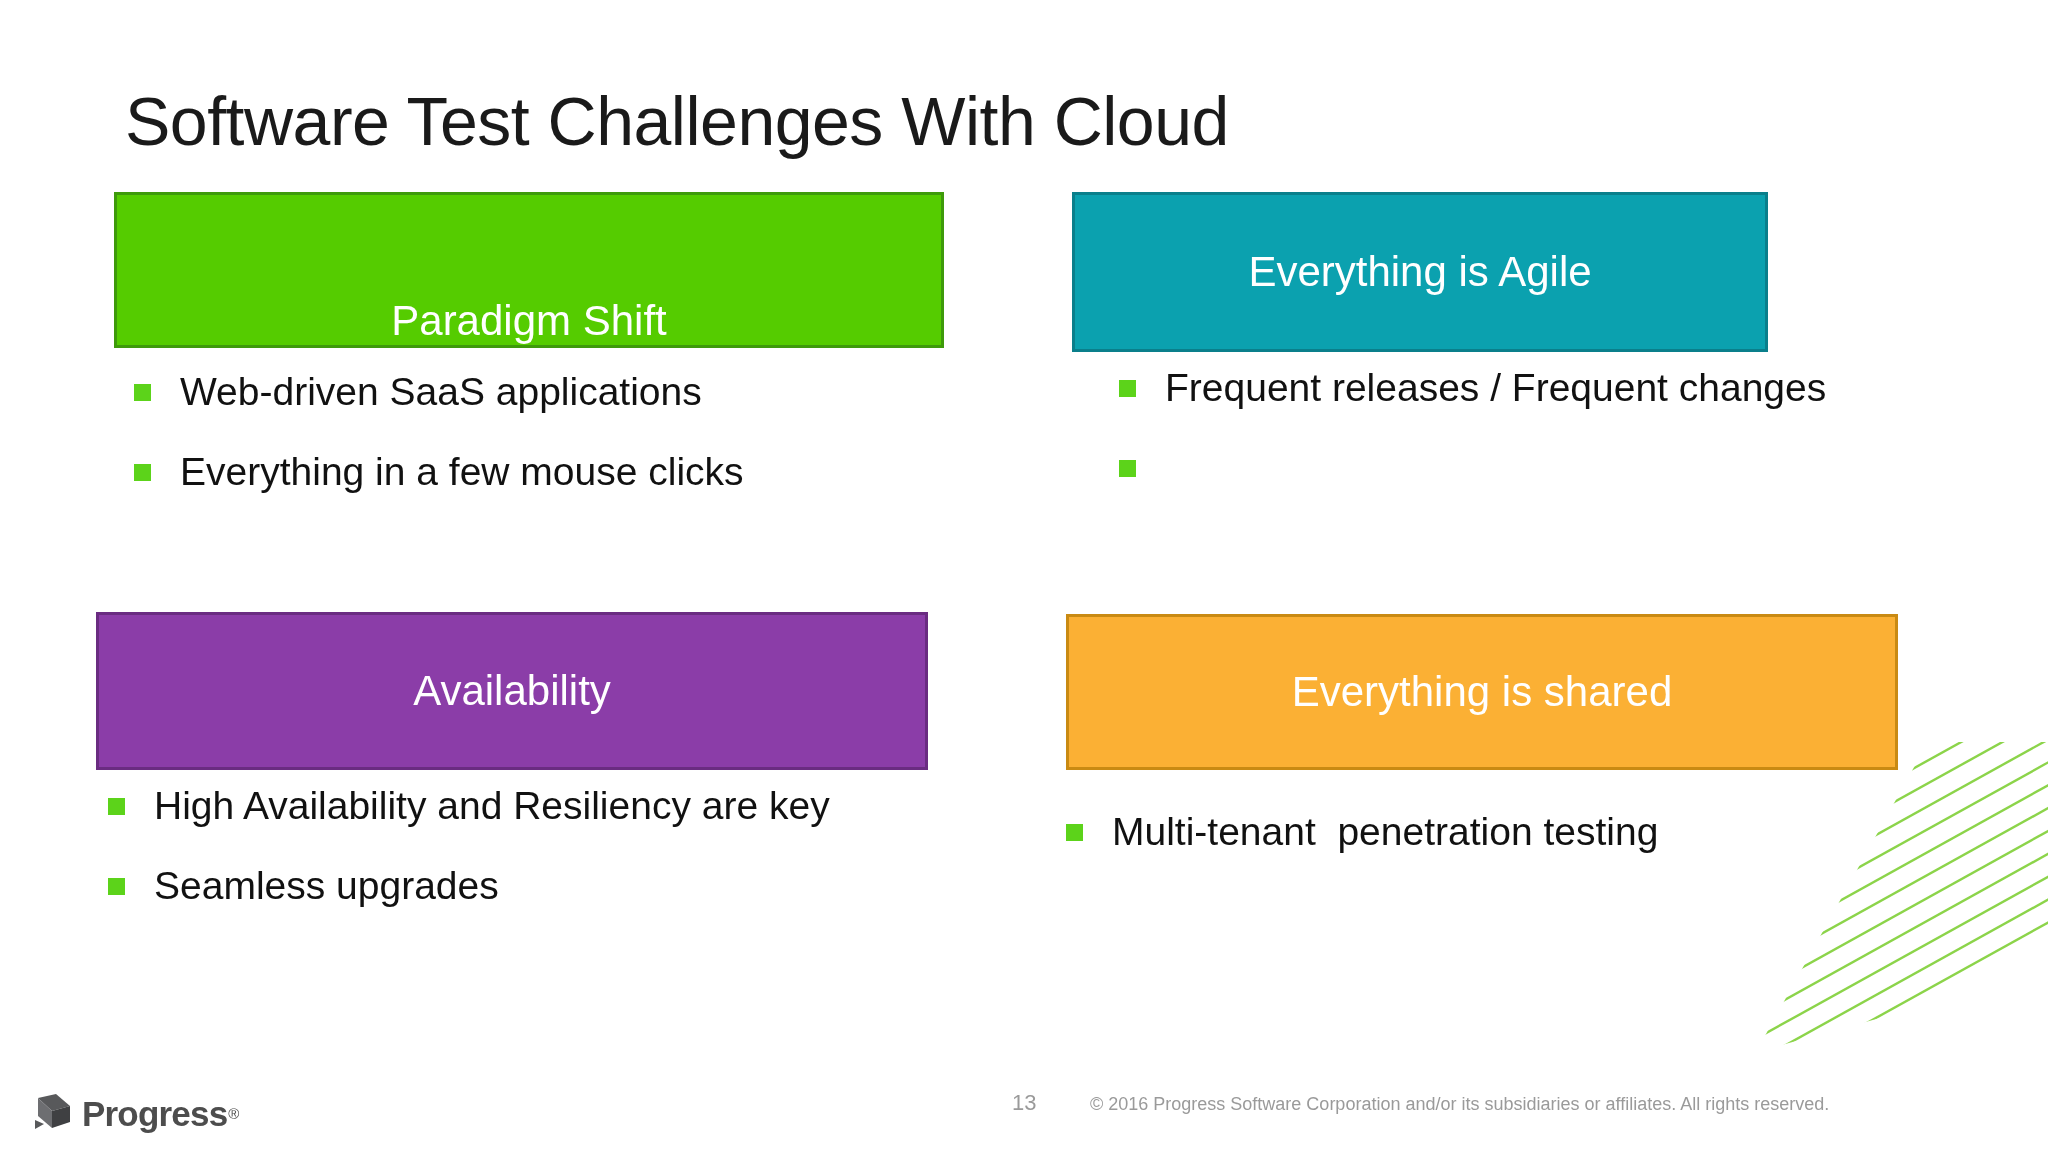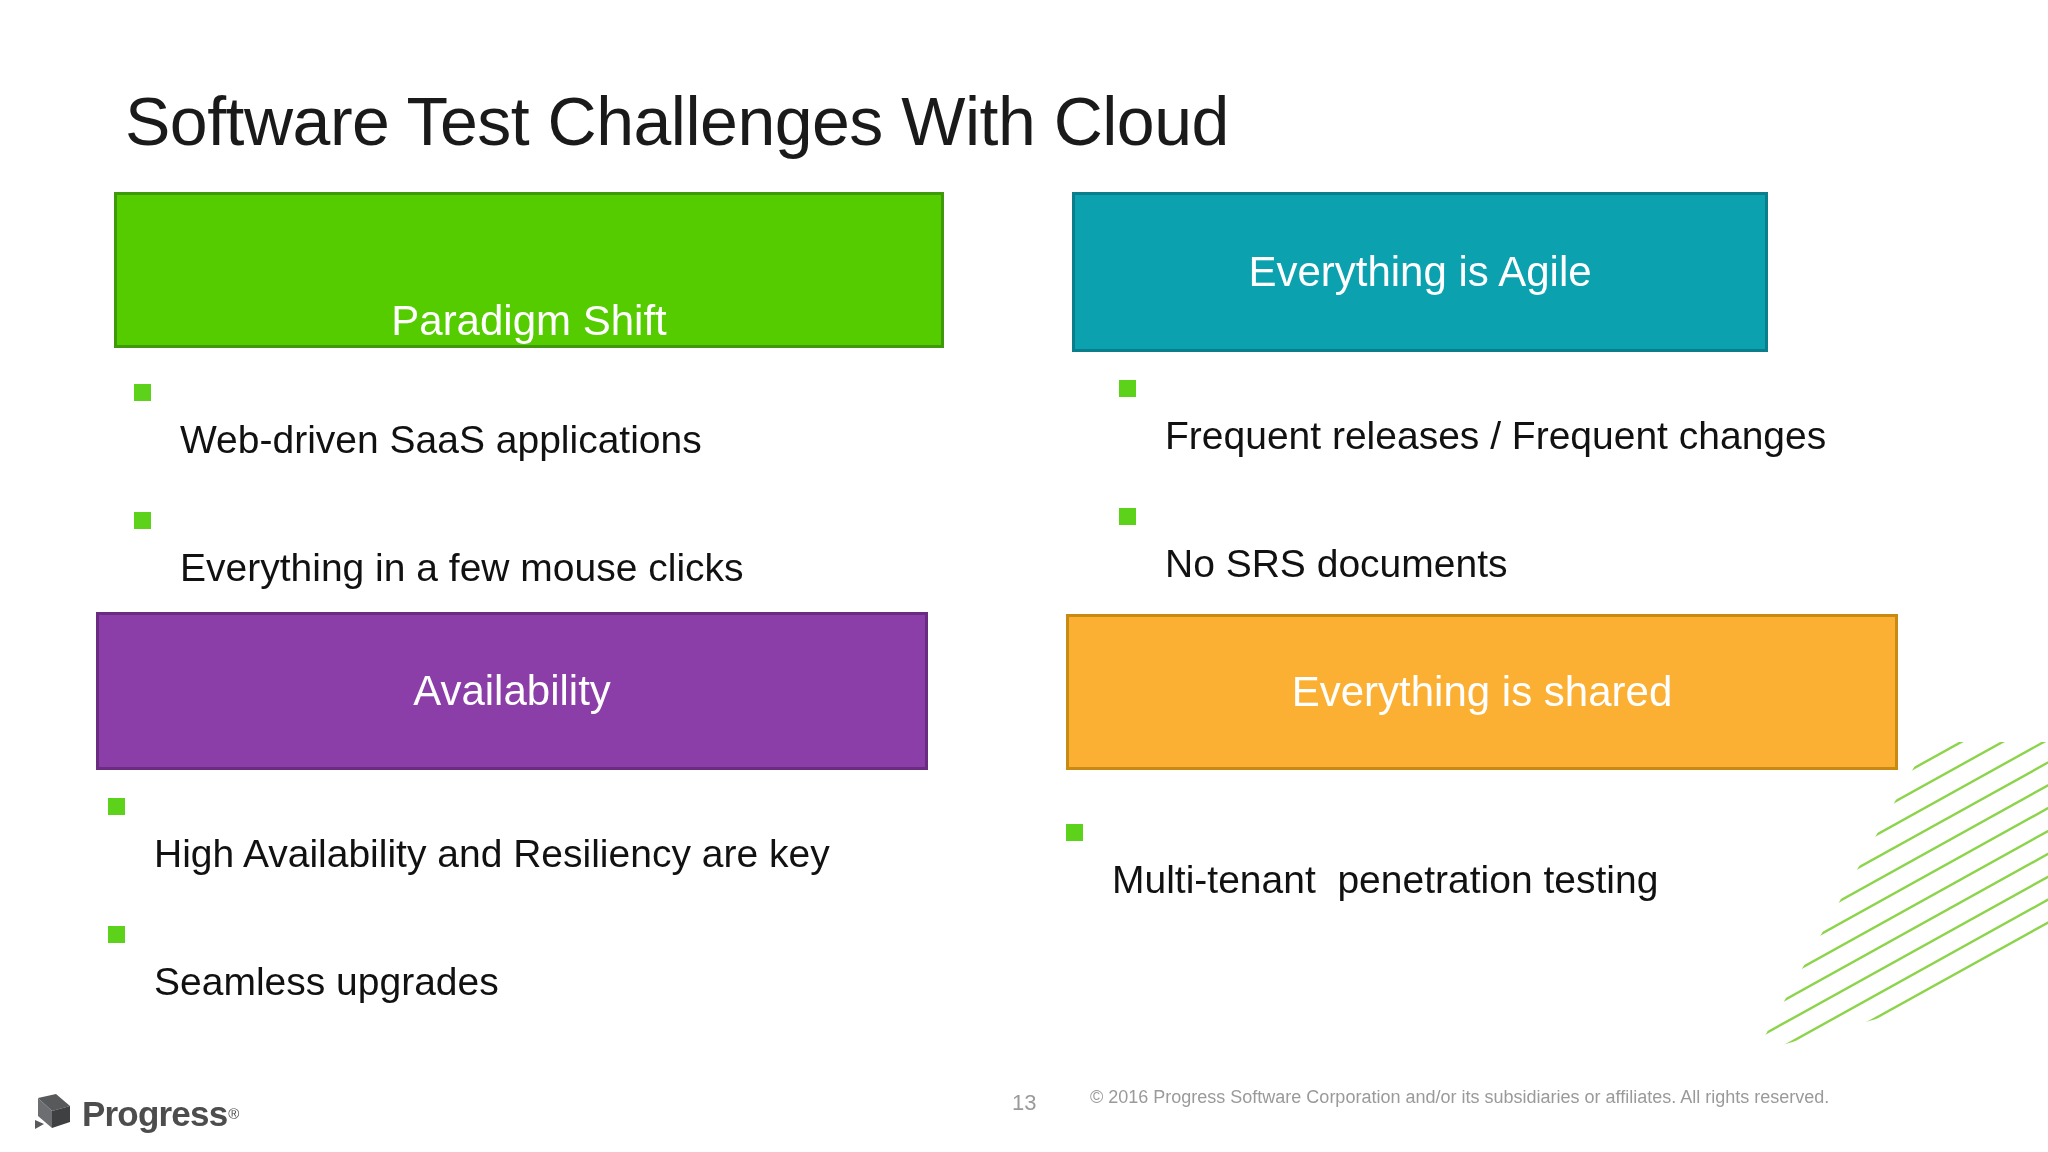--- a/index.html
+++ b/index.html
@@ -84,21 +84,20 @@
     height: 17px;
     background: #5CD31A;
     margin-top: 16px;
     margin-right: 29px;
   }
   .bullet-text {
     font-size: 39px;
     color: #111111;
     line-height: 1.22;
     white-space: pre;
-    margin-top: 48px;
   }
 
   
   #corner-graphic {
     position: absolute;
     right: 0;
     bottom: 0;
     width: 320px;
     height: 410px;
     pointer-events: none;
@@ -129,21 +128,21 @@
   #footer-page-number {
     position: absolute;
     left: 1012px;
     bottom: 36px;
     font-size: 22px;
     color: #9a9a9a;
   }
   #footer-copyright {
     position: absolute;
     left: 1090px;
-    bottom: 44px;
+    bottom: 37px;
     font-size: 18px;
     color: #9a9a9a;
     white-space: nowrap;
   }
 </style>
 </head>
 <body>
 
 <div id="slide">
 
@@ -176,21 +175,20 @@
     </div>
   </div>
 
   <div class="bullet-group" id="bullets-agile">
     <div class="bullet-row">
       <span class="bullet-marker"></span>
       <span class="bullet-text">Frequent releases / Frequent changes</span>
     </div>
     <div class="bullet-row">
       <span class="bullet-marker"></span>
-      <span class="bullet-text">No SRS documents</span>
     </div>
   </div>
 
   <div class="bullet-group" id="bullets-availability">
     <div class="bullet-row">
       <span class="bullet-marker"></span>
       <span class="bullet-text">High Availability and Resiliency are key</span>
     </div>
     <div class="bullet-row">
       <span class="bullet-marker"></span>

